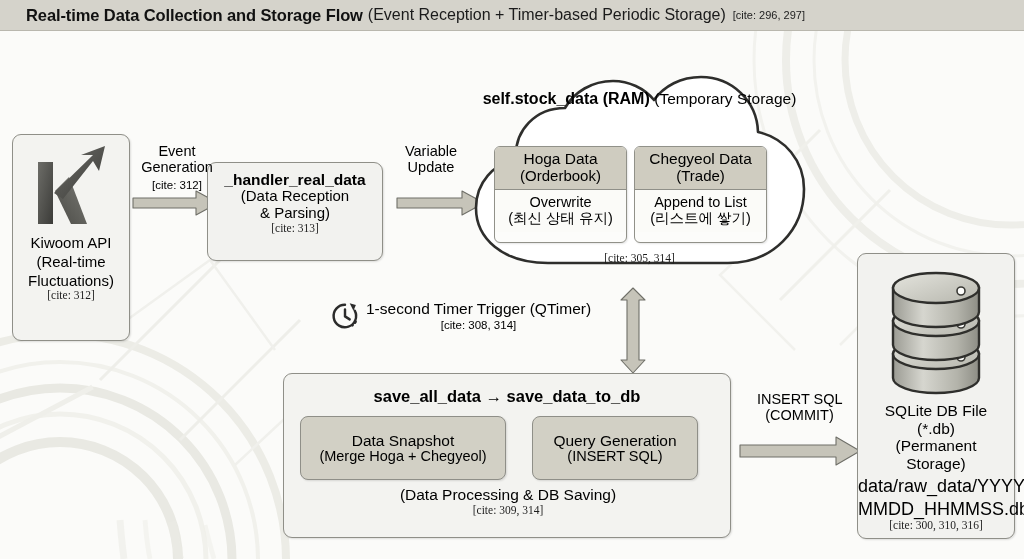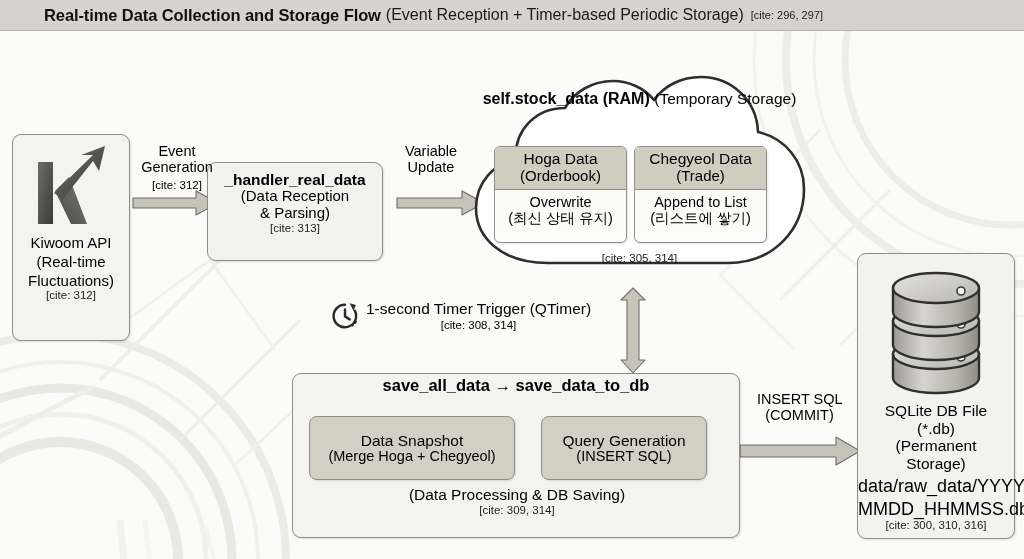--- a/index.html
+++ b/index.html
@@ -24,21 +24,21 @@
   }
   
   #title-bar {
     position: absolute;
     left: 0; top: 0; width: 1024px; height: 31px;
     background: #d5d3cb;
     border-bottom: 1px solid #b9b7ae;
     box-sizing: border-box;
     display: flex;
     align-items: center;
-    padding-left: 44px;
+    padding-left: 26px;
     z-index: 5;
     white-space: nowrap;
   }
   #title-bar .t-main {
     font-size: 16.5px; font-weight: bold; color: #111;
     letter-spacing: -0.1px;
   }
   #title-bar .t-sub {
     font-size: 16px; color: #1b1b1b; margin-left: 5px;
   }
@@ -51,21 +51,21 @@
     position: absolute;
     box-sizing: border-box;
     background: #f2f2ef;
     border: 1.4px solid #8f8f88;
     border-radius: 9px;
     text-align: center;
     z-index: 3;
     box-shadow: 1px 1px 2px rgba(0,0,0,0.12);
   }
   .node .ln { display: block; line-height: 1.12; }
-  .cite { font-size: 11.5px; color: #1d1d1d; }
+  .cite { font-size: 11.5px; color: #1d1d1d; font-family: Liberation Serif, serif; }
 
   
   #kiwoom-box {
     left: 12px; top: 134px; width: 118px; height: 207px;
     padding-top: 6px;
     background: #f3f3f0;
   }
   #kiwoom-logo { width: 118px; height: 92px; display: block; }
   #kiwoom-box .lbl { font-size: 15px; color: #000; margin-top: 2px; }
 
@@ -113,22 +113,22 @@
   .ram-box .bd span { font-size: 14.5px; display:block; line-height:1.12; }
   #hoga-box { left: 42px; top: 88px; width: 133px; height: 97px; }
   #chegyeol-box { left: 182px; top: 88px; width: 133px; height: 97px; }
   #cloud-cite {
     position: absolute; left: 0; top: 190px; width: 375px;
     text-align: center; z-index: 3;
   }
 
   
   #save-panel {
-    left: 292px; top: 373px; width: 448px; height: 165px;
-    padding-top: 2px;
+    left: 283px; top: 373px; width: 448px; height: 165px;
+    padding-top: 13px;
     background: #f3f3f0;
   }
   #save-panel .ptitle { font-size: 16.5px; font-weight: bold; }
   .inner-box {
     position: absolute;
     box-sizing: border-box;
     border: 1.3px solid #8f8f88;
     border-radius: 8px;
     background: #d2d0c5;
     text-align: center;

